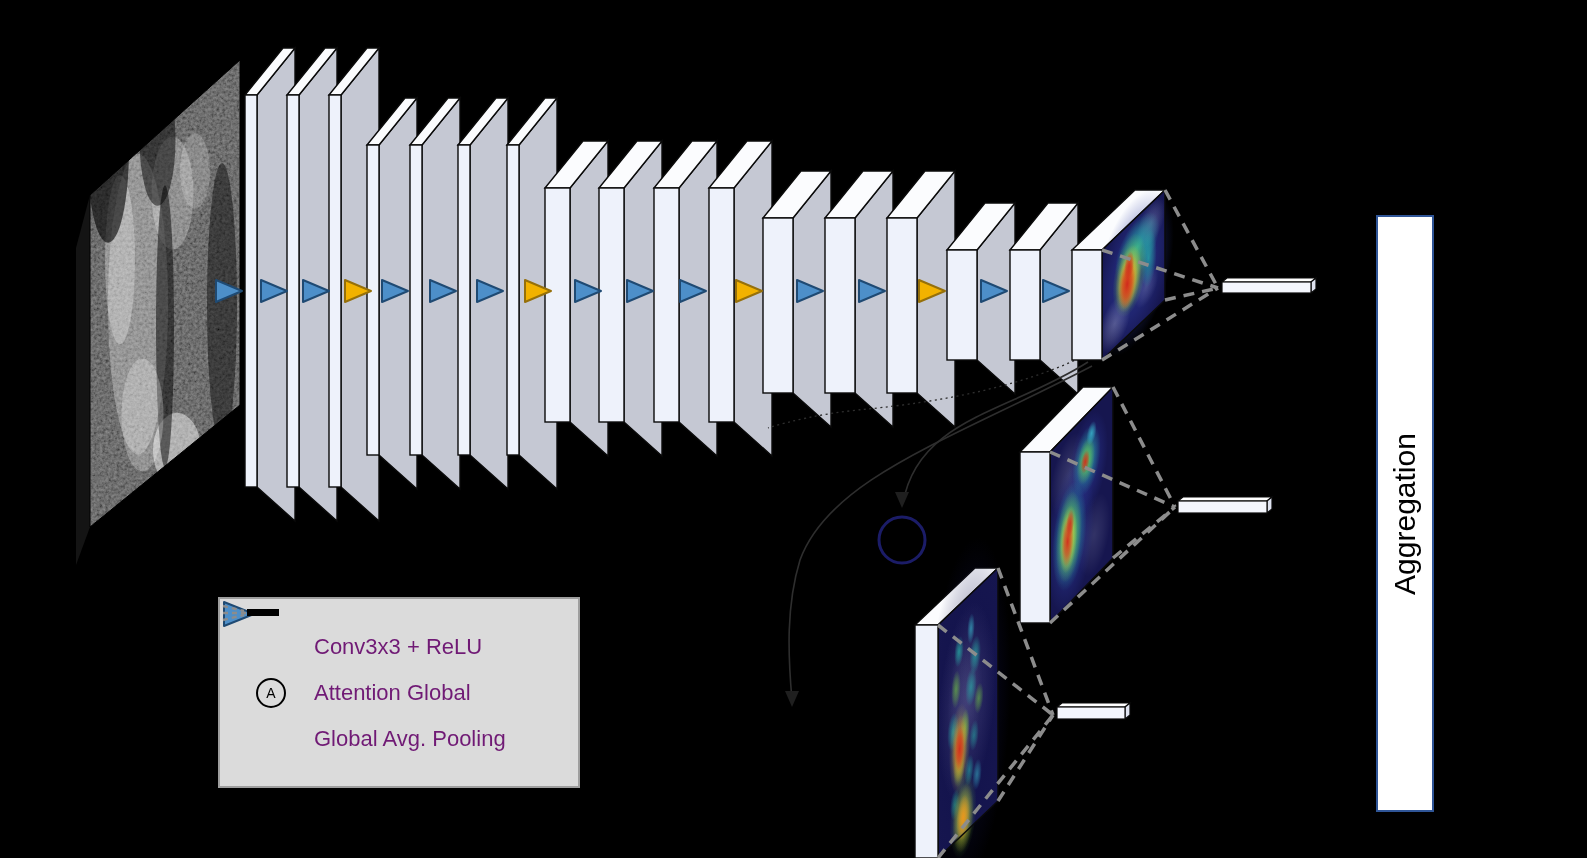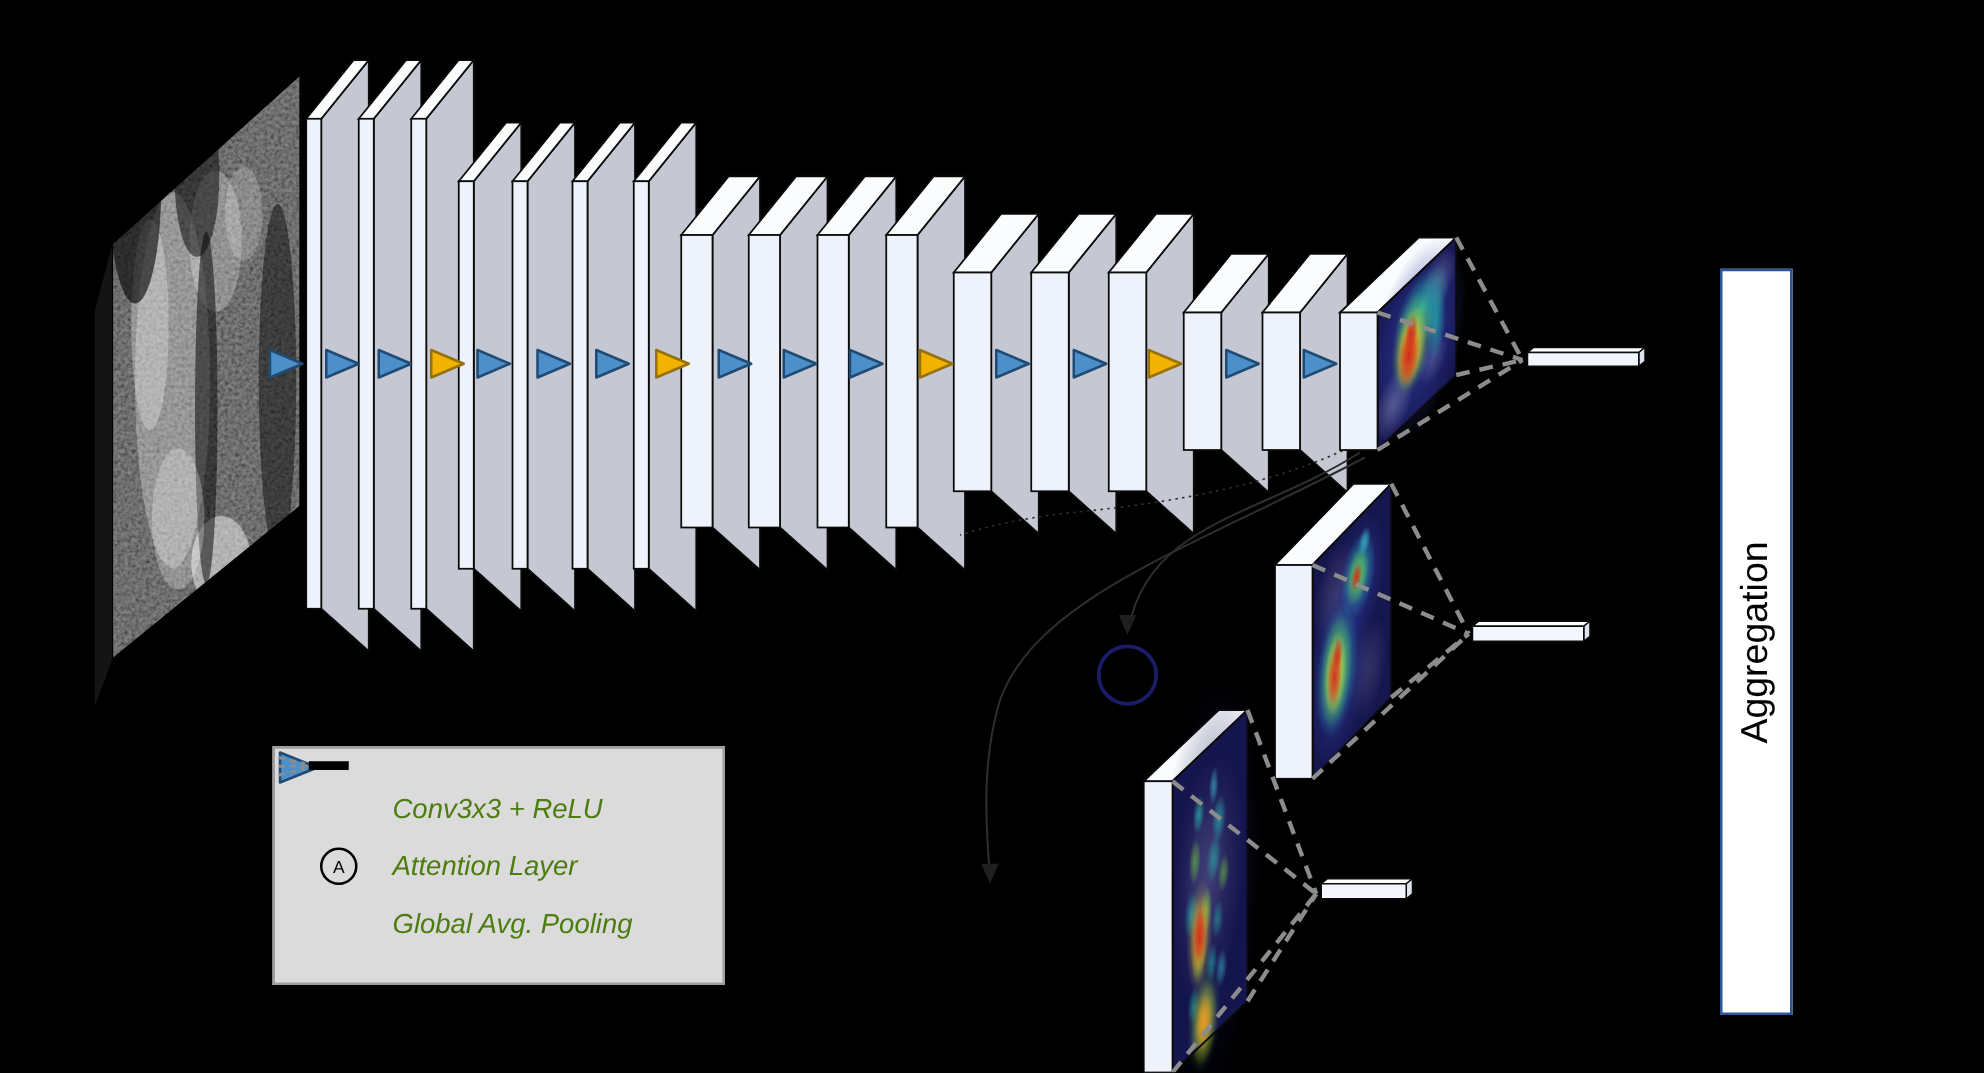--- a/index.html
+++ b/index.html
@@ -4,21 +4,21 @@
 <style>
   html,body{margin:0;padding:0;background:#000;overflow:hidden;}
   .stage{position:relative;width:1587px;height:858px;background:#000;
          font-family:"Liberation Sans",sans-serif;}
   .stage svg{position:absolute;left:0;top:0;}
   .legend{position:absolute;left:218px;top:597px;width:362px;height:191px;
           background:#dbdbdb;border:2px solid #9e9e9e;box-sizing:border-box;
           display:flex;flex-direction:column;justify-content:center;padding-left:22px;}
   .legend-row{display:flex;align-items:center;height:46px;}
   .legend-icon{width:58px;display:flex;justify-content:center;align-items:center;}
-  .legend-label{font-size:22px;color:#4d7c0f;margin-left:14px;white-space:nowrap;font-style:italic;}
+  .legend-label{font-size:22px;color:#701a75;margin-left:14px;white-space:nowrap;}
   .attn-circ{width:26px;height:26px;border:2px solid #000;border-radius:50%;
              display:flex;align-items:center;justify-content:center;
              font-size:14px;color:#000;background:transparent;}
   .agg-box{position:absolute;left:1376px;top:215px;width:58px;height:597px;
            background:#fff;border:2.5px solid #2f5597;box-sizing:border-box;
            display:flex;align-items:center;justify-content:center;}
   .agg-box span{transform:rotate(-90deg);white-space:nowrap;font-size:30px;color:#000;}
 </style>
 </head>
 <body>
@@ -336,21 +336,21 @@
         <svg width="38" height="30">
             <path d="M4,3 L4,27 L34,15 Z" fill="#4d8fc9" stroke="#1f4a73" stroke-width="2" stroke-linejoin="round"></path>
           </svg>
       </span>
       <span class="legend-label">Conv3x3 + ReLU</span>
     </div>
     <div class="legend-row">
       <span class="legend-icon">
         <span class="attn-circ">A</span>
       </span>
-      <span class="legend-label">Attention Layer</span>
+      <span class="legend-label">Attention Global</span>
     </div>
     <div class="legend-row">
       <span class="legend-icon">
         <svg width="64" height="28">
           <line x1="3" y1="7" x2="24" y2="12" stroke="#8c8c8c" stroke-width="2.4" stroke-dasharray="5 4"></line>
           <line x1="3" y1="14" x2="26" y2="14" stroke="#8c8c8c" stroke-width="2.4" stroke-dasharray="5 4"></line>
           <line x1="3" y1="21" x2="24" y2="16" stroke="#8c8c8c" stroke-width="2.4" stroke-dasharray="5 4"></line>
           <rect x="27" y="10" width="32" height="7" fill="#000"></rect>
         </svg>
       </span>

